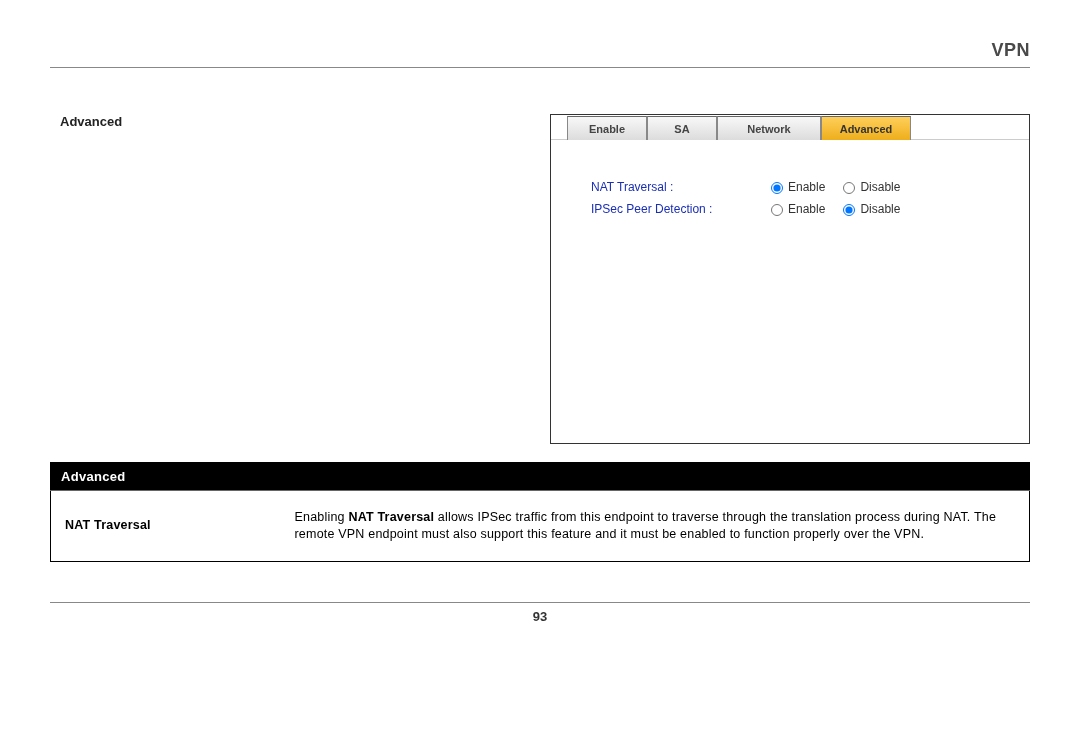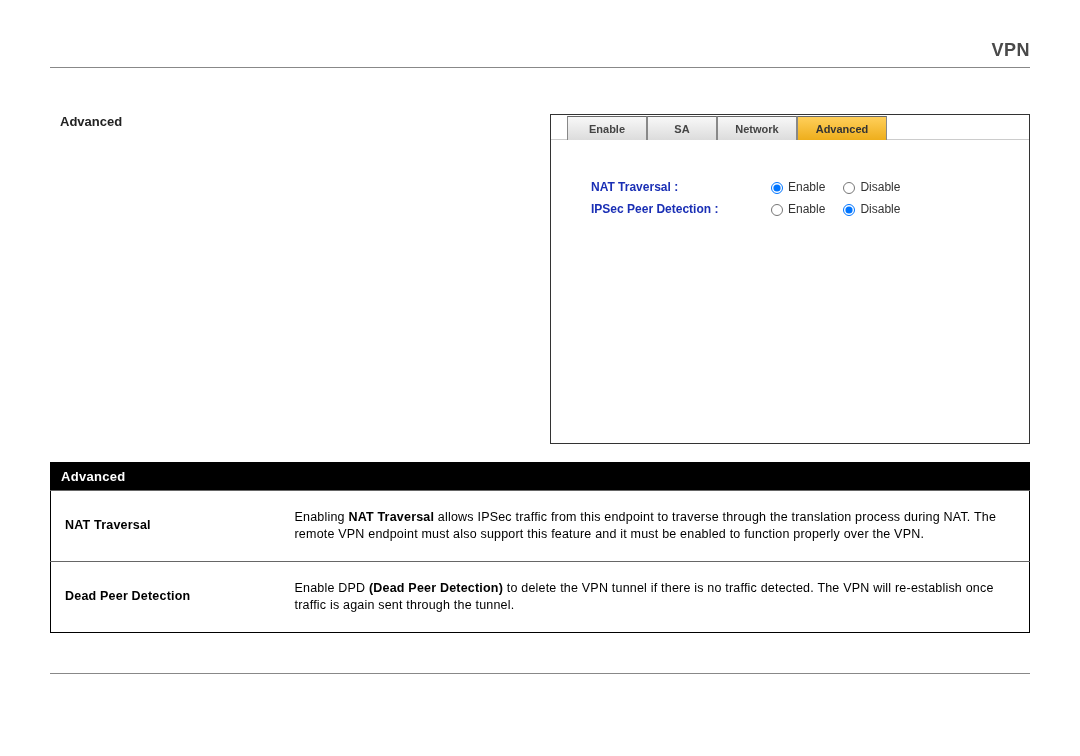--- a/index.html
+++ b/index.html
@@ -78,40 +78,40 @@
     justify-content: center;
     padding: 0 20px;
     cursor: pointer;
     height: 24px;
     background: linear-gradient(#f8f8f8,#dcdcdc);
     margin-top: 1px;
     position: relative;
   }
   .tab-general { width: 80px; padding:0; }
   .tab-sa { width: 70px; padding:11px; }
-  .tab-network { width: 80px; padding:0; }
+  .tab-network { width: 104px; padding:0; }
   .tab-advanced {
     background: linear-gradient(#ffcf5a,#eeae1c);
     color: #333;
     width: 90px;
     padding: 0;
   }
   .form-area {
     padding: 40px 26px 0 40px;
     font-size: 12px;
   }
   .form-row {
     display: flex;
     align-items: center;
     margin-bottom: 8px;
   }
   .form-label {
     flex: 0 0 180px;
     color: #1a2fb5;
-    font-weight: bold;
+    font-weight: normal;
     font-size: 12px;
   }
   .radio-pair {
     display: flex;
     align-items: center;
     gap: 4px;
     font-size: 12px;
     color: #222;
   }
   .radio-pair label {
@@ -223,23 +223,18 @@
     <tbody>
         <tr class="def-header">
       <td colspan="2">Advanced</td>
     </tr>
     <tr class="def-row">
       <td class="term">NAT Traversal</td>
       <td>
         <span>Enabling </span><b>NAT Traversal</b><span> allows IPSec traffic from this endpoint to traverse through the translation process during NAT. The remote VPN endpoint must also support this feature and it must be enabled to function properly over the VPN.</span>
       </td>
     </tr>
-    <tr class="def-row">
-      <td class="term">Dead Peer Detection</td>
-      <td>
-        <span>Enable DPD </span><b>(Dead Peer Detection)</b><span> to delete the VPN tunnel if there is no traffic detected. The VPN will re-establish once traffic is again sent through the tunnel.</span>
-      </td>
-    </tr>
   </tbody>
     </table>
 
   <hr class="bottom-rule">
+  <div class="page-number">93</div>
 </div>
 
 </body></html>

